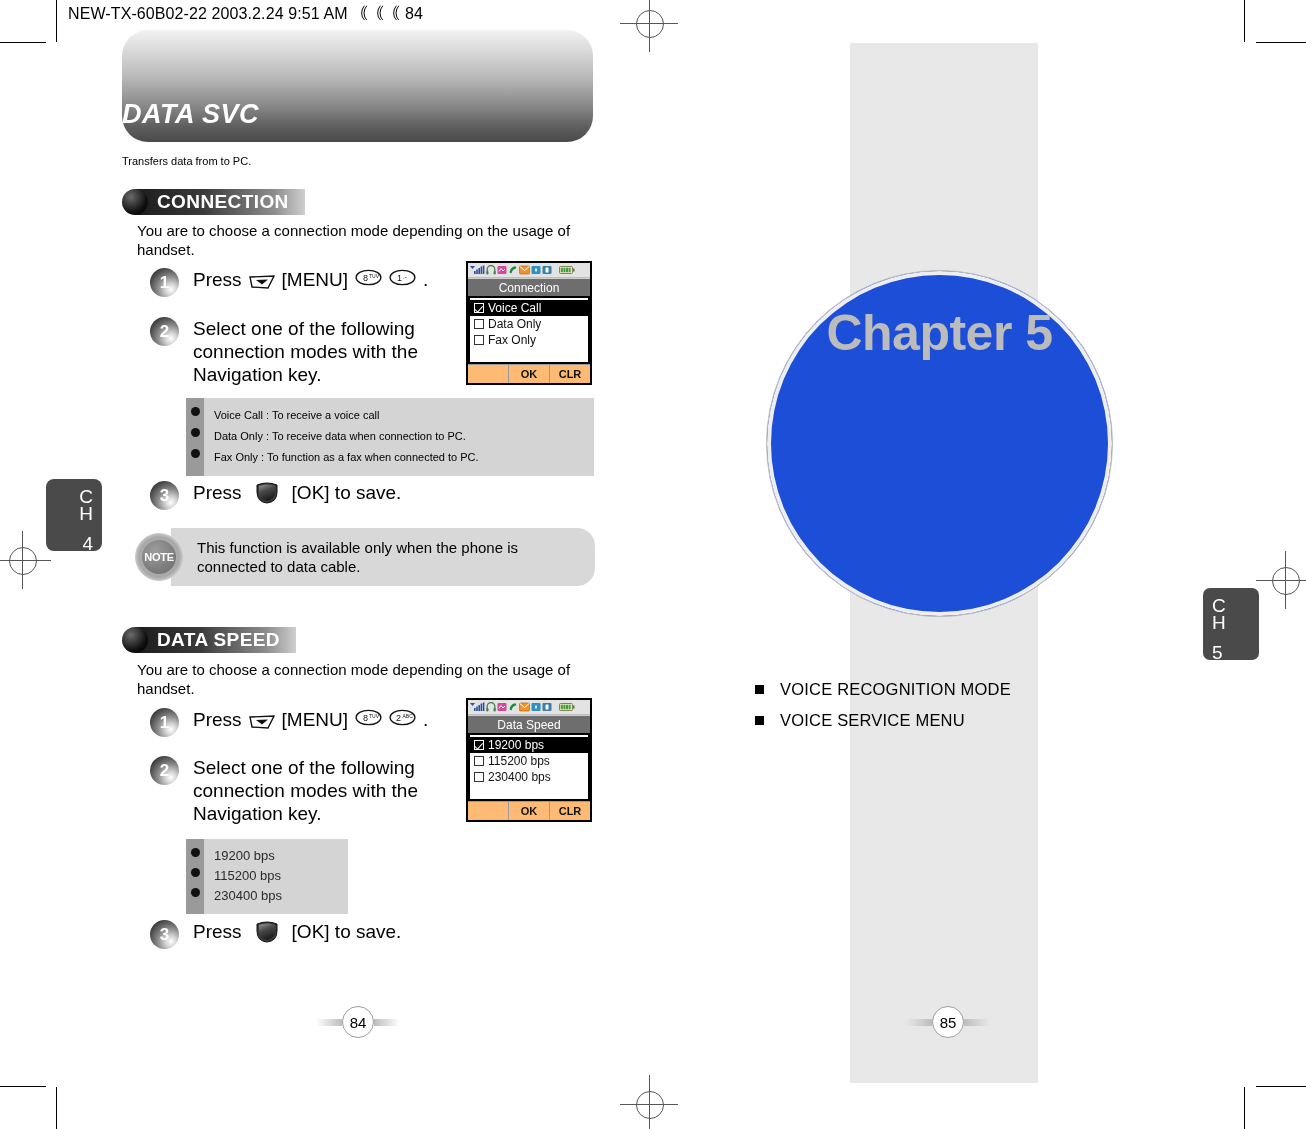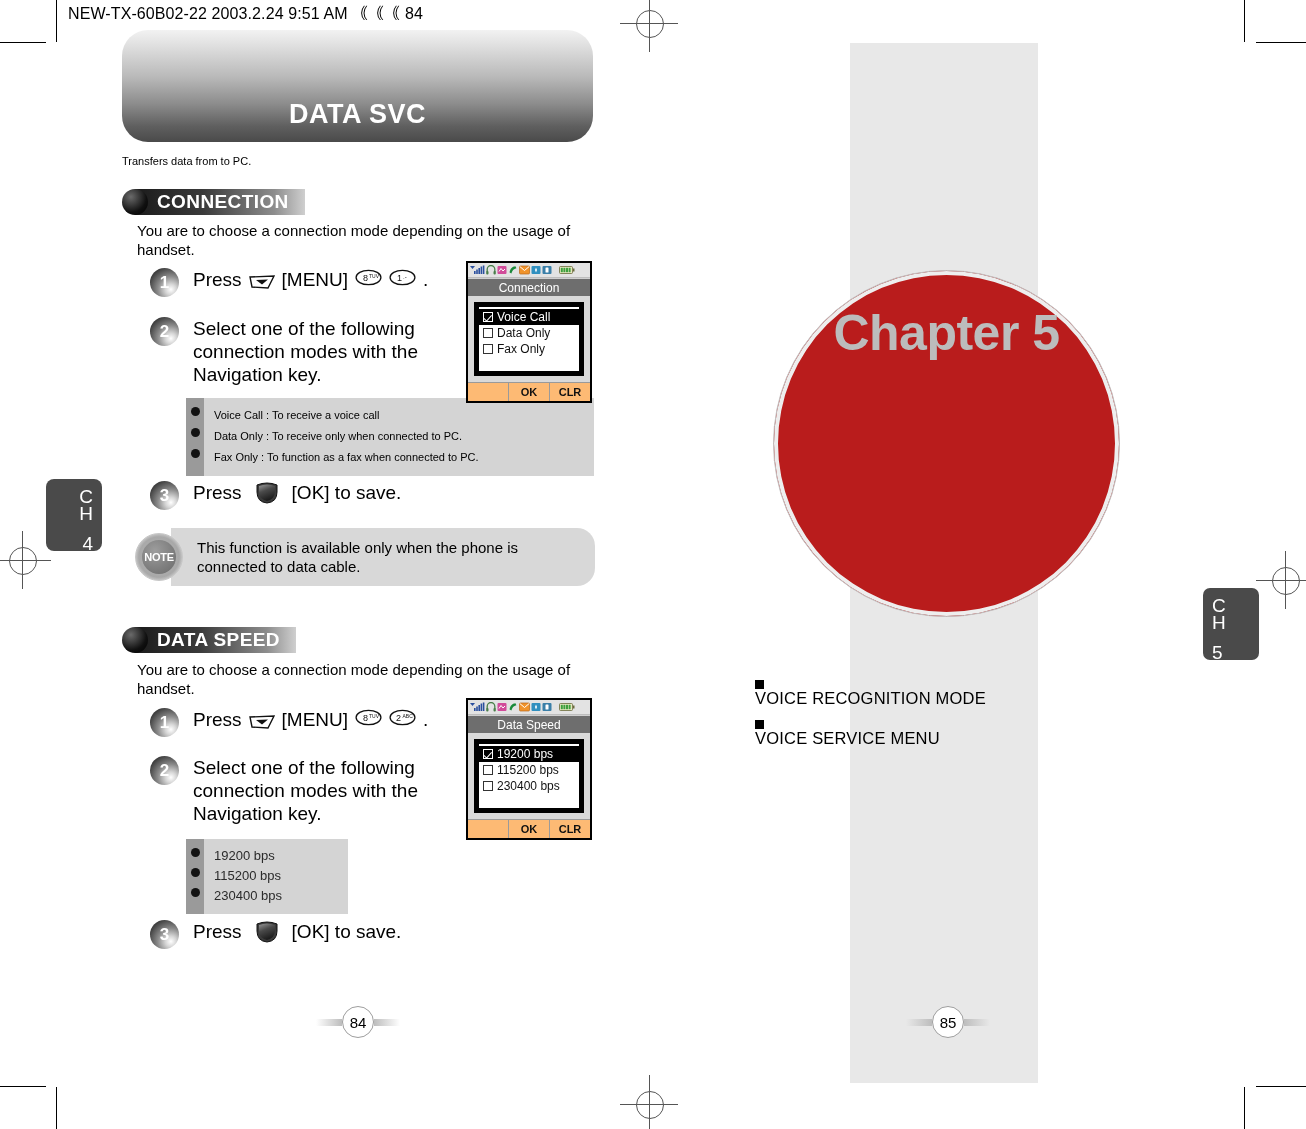--- a/index.html
+++ b/index.html
@@ -43,21 +43,21 @@
   }
 
   
   .left-page { position: absolute; left: 0; top: 0; width: 650px; height: 1129px; }
 
   .title-banner {
     position: absolute; left: 122px; top: 30px;
     width: 471px; height: 112px;
     border-radius: 26px;
     background: linear-gradient(to bottom, #f2f2f2 0%, #e2e2e2 12%, #b9b9b9 42%, #8c8c8c 66%, #5f5f5f 86%, #4a4a4a 100%);
-    display: flex; align-items: flex-end; justify-content: center;
+    display: flex; align-items: flex-end; justify-content: flex-start; font-style: italic;
   }
   .title-banner .txt {
     color: #fff; font-weight: bold; font-size: 27px;
     letter-spacing: 0.5px; padding-bottom: 12px;
   }
 
   .intro-line {
     position: absolute; left: 122px; top: 155px;
     font-size: 11px; color: #000;
   }
@@ -139,21 +139,21 @@
     height: 14px; background: #e3e3e3;
     display: flex; align-items: center; gap: 1px; padding: 0 2px;
     border-bottom: 1px solid #bdbdbd;
   }
   .phone .status i { display: block; }
   .phone .titlebar {
     height: 17px; background: #6e6e6e; color: #ffffff;
     font-size: 12px; display: flex; align-items: center; justify-content: center;
     border-top: 1px solid #cfcfcf;
   }
-  .phone .list { background: #ffffff; border: 5px solid #000000; margin: 6px; padding: 2px 0 14px 0; }
+  .phone .list { background: #ffffff; border: 2px solid #000000; margin: 0; padding: 2px 0 14px 0; }
   .phone .item { display: flex; align-items: center; height: 16px; padding-left: 4px; font-size: 12px; color: #111; }
   .phone .item.sel { background: #000000; color: #ffffff; }
   .phone .cb {
     width: 10px; height: 10px; border: 1px solid #333; background: #fff;
     margin-right: 4px; flex: 0 0 auto; position: relative; box-sizing: border-box;
   }
   .phone .item.sel .cb { border-color: #fff; background: #000; }
   .phone .cb.checked::after {
     content: ""; position: absolute; left: 1px; top: 0px;
     width: 4px; height: 7px; border: solid #000; border-width: 0 1.6px 1.6px 0;
@@ -168,40 +168,40 @@
     flex: 1 1 0; text-align: center; font-size: 11px; font-weight: bold; color: #111;
     border-left: 1px solid #9a9a9a; line-height: 18px;
   }
   .phone .softkeys .sk:first-child { border-left: none; }
 
   
   .right-page { position: absolute; left: 650px; top: 0; width: 656px; height: 1129px; }
   .grayband { position: absolute; left: 200px; top: 43px; width: 188px; height: 1040px; background: #e8e8e8; }
 
   .ch-circle {
-    position: absolute; left: 123px; top: 270px;
+    position: absolute; left: 116px; top: 270px;
     width: 345px; height: 345px; border-radius: 50%;
-    background: #b91c1c; border: 1px solid #c3c3c3;
+    background: #1d4ed8; border: 1px solid #c3c3c3;
     box-shadow: inset 0 0 0 4px #eeeeee;
   }
   .ch-circle .ch-title {
     position: absolute; left: 0; right: 0; top: 33px; text-align: center;
     font-size: 50px; font-weight: bold; color: #bcbcbc; letter-spacing: -0.5px;
   }
   .ch-circle .ch-sub {
     position: absolute; left: 0; right: 0; top: 112px; text-align: center;
     font-size: 26px; font-weight: bold; color: #000; letter-spacing: 0.2px;
   }
 
   .intro-para {
     position: absolute; left: 82px; top: 572px; width: 452px;
     font-size: 16px; line-height: 21.5px; color: #000;
   }
   .topic-list { position: absolute; left: 105px; top: 680px; }
-  .topic-list .topic { display: flex; align-items: flex-start; margin-bottom: 12px; flex-direction: column; }
+  .topic-list .topic { display: flex; align-items: center; margin-bottom: 12px; }
   .topic-list .topic .sq { width: 9px; height: 9px; background: #000; margin-right: 16px; flex: 0 0 auto; }
   .topic-list .topic span { font-size: 16.5px; color: #000; letter-spacing: 0.2px; }
 
   
   .pagenum { position: absolute; width: 88px; height: 34px; display: flex; align-items: center; justify-content: center; }
   .pagenum .wing { position: absolute; top: 50%; width: 26px; height: 7px; margin-top: -3px;
                    background: linear-gradient(to right, rgba(160,160,160,0) 0%, #bdbdbd 100%); }
   .pagenum .wing.l { left: 2px; }
   .pagenum .wing.r { right: 2px; transform: scaleX(-1); }
   .pagenum .circle {
@@ -301,21 +301,21 @@
     </div>
 
     <div class="info-box" style="left:186px; top:398px; width:408px;">
       <div class="gutter">
         <i></i>
         <i></i>
         <i></i>
       </div>
       <div class="content">
         <div>Voice Call : To receive a voice call</div>
-        <div>Data Only : To receive only when connected to PC.</div>
+        <div>Data Only : To receive data when connection to PC.</div>
         <div>Fax Only : To function as a fax when connected to PC.</div>
       </div>
     </div>
 
     <div class="step" style="left:150px; top:481px;">
       <div class="step-num">3</div>
       <div class="step-body">
         <div class="row">
           <span>Press</span>
           <span class="key-ok" style="margin:0 6px;">

